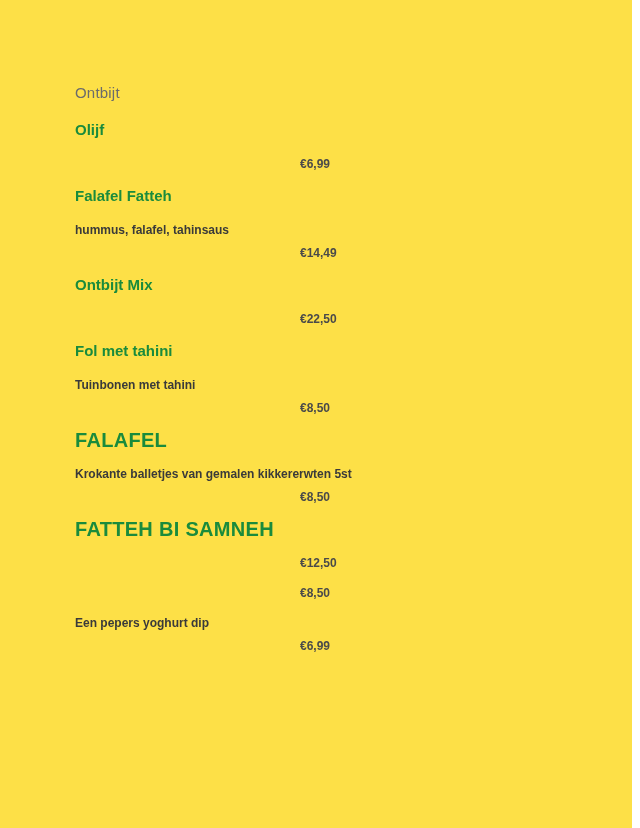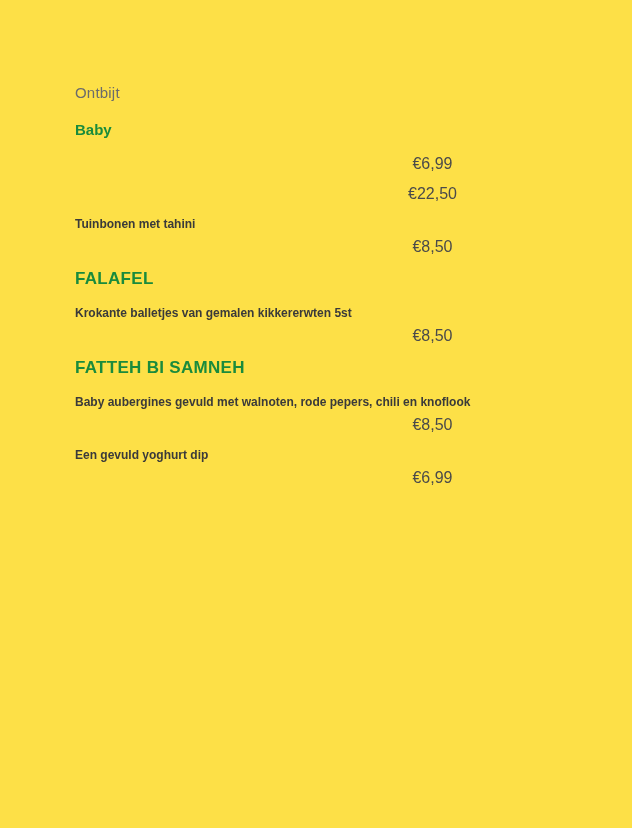--- a/index.html
+++ b/index.html
@@ -42,78 +42,84 @@
   }
   .item-name {
     font-size: 15px;
     font-weight: bold;
     color: #15803d;
     color: #1a8b3c;
     line-height: 20px;
     margin: 0 0 16px 0;
   }
   .item-name.caps {
-    font-size: 17px;
+    font-size: 20px;
     letter-spacing: 0.3px;
   }
   .item-desc {
     font-size: 12px;
     font-weight: bold;
     color: #3a3a3a;
     line-height: 17px;
     margin: 0 0 6px 0;
     max-width: 470px;
   }
   .item-price {
-    font-size: 16px;
-    font-weight: 400;
+    font-size: 12px;
+    font-weight: 700;
     color: #4a4a4a;
     line-height: 16px;
     margin: 0 0 14px 0;
     padding-left: 225px;
-    text-align: center;
   }
 </style>
 </head>
 <body>
 
 <div class="page">
   <div class="content">
 
     <div class="section-title">Ontbijt</div>
 
     <div class="item">
-      <div class="item-name">Baby</div>
+      <div class="item-name">Olijf</div>
       <div class="item-price">€6,99</div>
     </div>
 
+    <div class="item">
+      <div class="item-name">Falafel Fatteh</div>
+      <div class="item-desc">hummus, falafel, tahinsaus</div>
+      <div class="item-price">€14,49</div>
+    </div>
 
     <div class="item">
+      <div class="item-name">Ontbijt Mix</div>
       <div class="item-price">€22,50</div>
     </div>
 
     <div class="item">
+      <div class="item-name">Fol met tahini</div>
       <div class="item-desc">Tuinbonen met tahini</div>
       <div class="item-price">€8,50</div>
     </div>
 
     <div class="item">
       <div class="item-name caps">FALAFEL</div>
       <div class="item-desc">Krokante balletjes van gemalen kikkererwten 5st</div>
       <div class="item-price">€8,50</div>
     </div>
 
     <div class="item">
       <div class="item-name caps">FATTEH BI SAMNEH</div>
+      <div class="item-price">€12,50</div>
     </div>
 
     <div class="item">
-      <div class="item-desc">Baby aubergines gevuld met walnoten, rode pepers, chili en knoflook</div>
       <div class="item-price">€8,50</div>
     </div>
 
     <div class="item">
-      <div class="item-desc">Een gevuld yoghurt dip</div>
+      <div class="item-desc">Een pepers yoghurt dip</div>
       <div class="item-price">€6,99</div>
     </div>
 
   </div>
 </div>
 
 </body></html>

